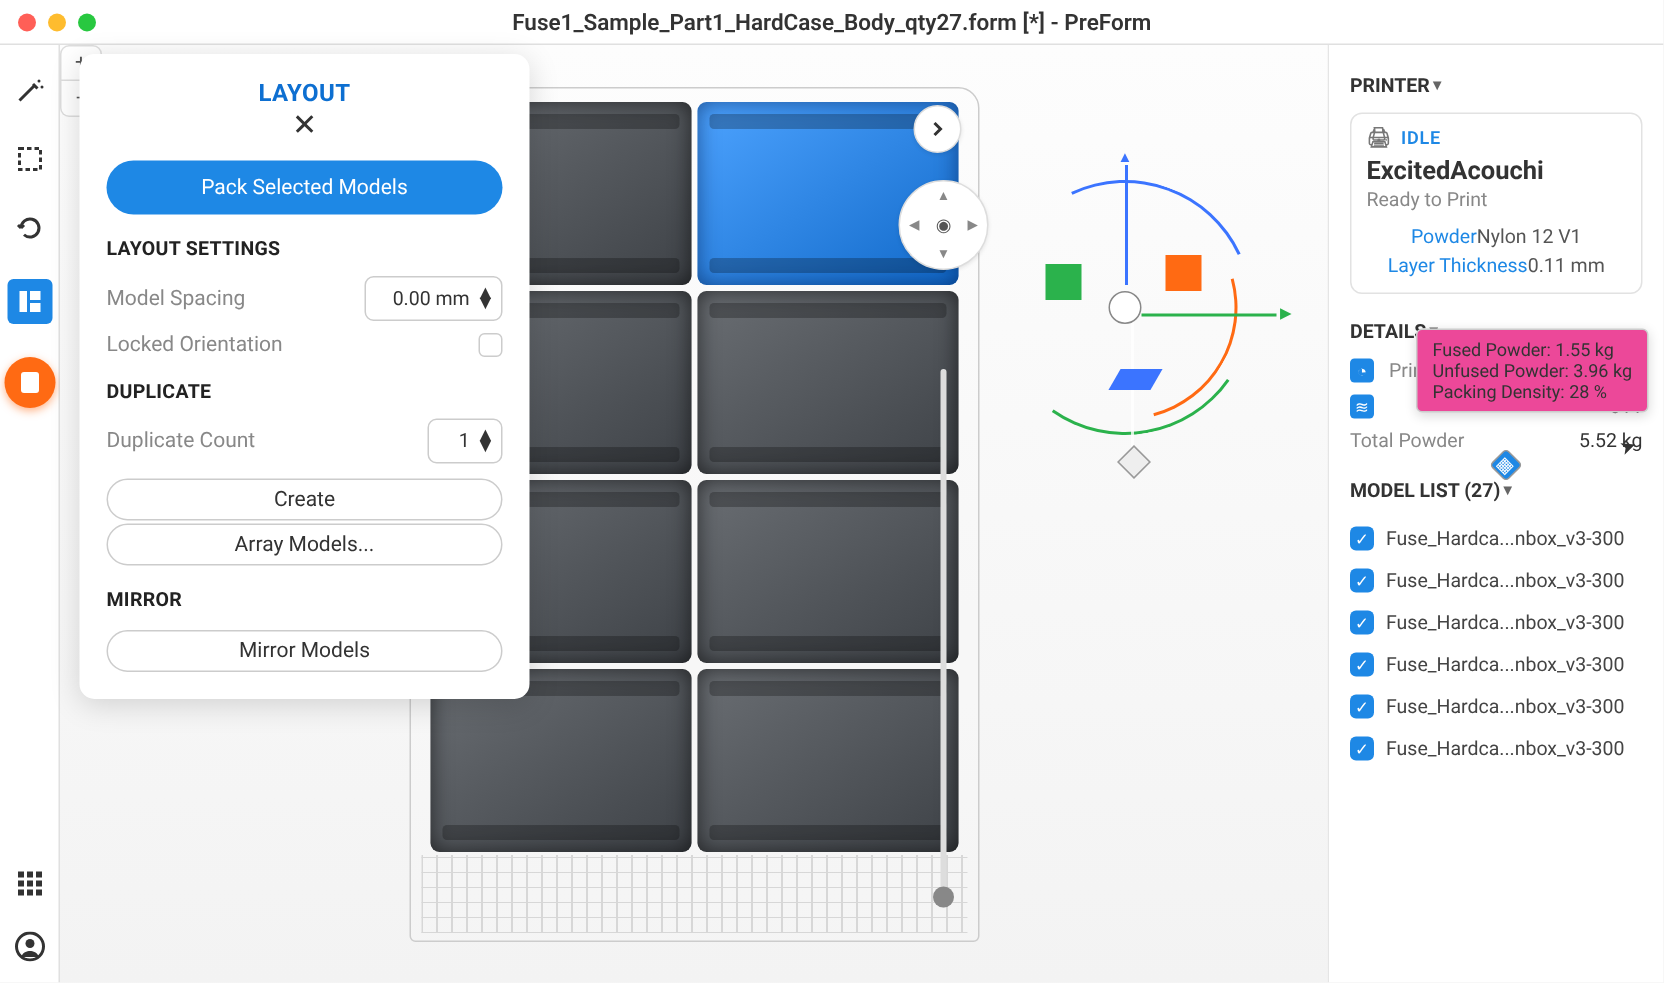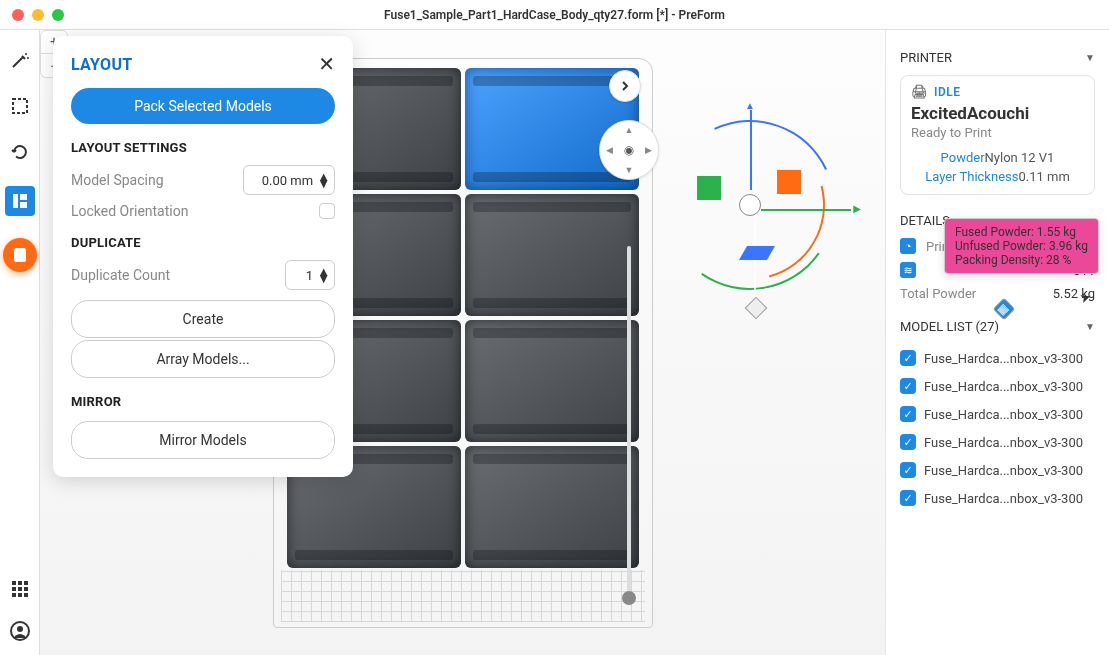--- a/index.html
+++ b/index.html
@@ -5,49 +5,49 @@
   * { box-sizing: border-box; margin: 0; padding: 0; font-family: -apple-system, BlinkMacSystemFont, "Segoe UI", Roboto, sans-serif; }
   body { background: #f5f5f5; width: 1109px; height: 655px; overflow: hidden; position: relative; }
 
   
   .titlebar { height: 30px; background: #fff; border-bottom: 1px solid #e0e0e0; display: flex; align-items: center; position: relative; }
   .traffic { display: flex; gap: 8px; padding-left: 12px; }
   .dot { width: 12px; height: 12px; border-radius: 50%; }
   .dot.red { background: #ff5f57; }
   .dot.yellow { background: #febc2e; }
   .dot.green { background: #28c840; }
-  .title { position: absolute; left: 50%; transform: translateX(-50%); font-size: 12px; font-weight: 600; color: #333; }
+  .title { position: absolute; left: 50%; transform: translateX(-50%); font-size: 15px; font-weight: 600; color: #333; }
 
   .workspace { display: flex; height: calc(100% - 30px); }
 
   
   .rail { width: 40px; background: #fff; border-right: 1px solid #e0e0e0; display: flex; flex-direction: column; align-items: center; padding-top: 18px; gap: 22px; position: relative; }
   .rail .tool { width: 24px; height: 24px; display: flex; align-items: center; justify-content: center; color: #555; font-size: 18px; cursor: pointer; }
   .rail .tool.active-blue { width:30px; height:30px; background:#1e88e5; color:#fff; border-radius:4px;}
   .rail .tool.active-orange { width:34px; height:34px; background:#ff6a13; color:#fff; border-radius:50%; box-shadow:0 2px 6px rgba(255,106,19,.5);}
   .rail-bottom { position:absolute; bottom:12px; left:0; right:0; display:flex; flex-direction:column; align-items:center; gap:18px;}
 
   
   .layout-panel {
     position: absolute; left: 53px; top: 36px; width: 300px;
     background: #fff; border-radius: 10px; box-shadow: 0 4px 20px rgba(0,0,0,.15);
     padding: 16px 18px 18px;
   }
-  .lp-head { display:flex; justify-content:space-between; align-items:center; margin-bottom:12px;}
+  .lp-head { display:flex; justify-content:space-between; align-items:center; margin-bottom:12px;flex-direction:column;}
   .lp-title { color:#0d6fd1; font-weight:700; font-size:16px; letter-spacing:.3px;}
   .lp-close { font-size:20px; color:#333; cursor:pointer;}
   .primary-btn { width:100%; height:36px; border:none; border-radius:18px; background:#1e88e5; color:#fff; font-size:14px; cursor:pointer;}
   .sec-h { font-weight:700; font-size:13px; color:#222; margin:16px 0 10px; letter-spacing:.2px;}
   .row { display:flex; justify-content:space-between; align-items:center; margin-bottom:8px;}
   .row label { color:#888; font-size:14px;}
   .numfield { display:flex; align-items:center; border:1px solid #ccc; border-radius:6px; height:30px; padding:0 4px 0 8px; min-width:92px; justify-content:flex-end;}
   .numfield span { font-size:13px; color:#333;}
   .stepper { display:flex; flex-direction:column; margin-left:4px; line-height:7px; font-size:8px; color:#666; cursor:pointer; }
   .chk { width:16px; height:16px; border:1px solid #ccc; border-radius:4px; background:#fff;}
-  .outline-btn { width:100%; height:38px; border:1px solid #ccc; border-radius:17px; background:#fff; color:#333; font-size:14px; cursor:pointer; margin-top:2px;}
+  .outline-btn { width:100%; height:28px; border:1px solid #ccc; border-radius:17px; background:#fff; color:#333; font-size:14px; cursor:pointer; margin-top:2px;}
 
   
   .viewport { flex: 1; background: linear-gradient(#fdfdfd,#f3f3f3); position: relative; }
   .vol { position:absolute; left:50%; top:28px; transform:translateX(-50%); width:380px; height:570px; }
   .vol-outline { position:absolute; inset:0; border:1px solid #ccc; border-radius:14px 14px 4px 4px; background:rgba(255,255,255,.1);}
   .grid { position:absolute; left:8px; right:8px; bottom:6px; height:52px;
     background-image: repeating-linear-gradient(0deg,#bbb 0,#bbb 1px,transparent 1px,transparent 10px),
                       repeating-linear-gradient(90deg,#bbb 0,#bbb 1px,transparent 1px,transparent 10px);
     opacity:.5;}
   .stack { position:absolute; left:14px; right:14px; top:10px; bottom:60px; display:grid; grid-template-columns:1fr 1fr; grid-template-rows:repeat(4,1fr); gap:4px;}
@@ -88,21 +88,21 @@
   .zoom div{height:24px;border:1px solid #ddd;background:#fff;display:flex;align-items:center;justify-content:center;font-size:14px;color:#555;}
   .zoom div:first-child{border-radius:6px 6px 0 0;}
   .zoom div:last-child{border-radius:0 0 6px 6px;border-top:none;}
   .vslider{position:absolute; right:249px; top:216px; bottom:50px; width:14px; display:flex; align-items:flex-end; justify-content:center;}
   .vslider .track{width:4px;height:100%;background:#ddd;border-radius:2px;}
   .vslider .thumb{position:absolute;bottom:0;width:14px;height:14px;border-radius:50%;background:#888;}
 
   
   .right { width: 224px; background:#fff; border-left:1px solid #e5e5e5; padding:14px 14px 0; overflow:hidden; font-size:13px; color:#333;}
   .ji-title{ color:#0d6fd1; font-weight:700; font-size:15px; letter-spacing:.3px; margin-bottom:12px;}
-  .sect-head{ display:flex; justify-content:space-between; align-items:center; font-weight:400; font-size:13px; margin:6px 0 10px;}
+  .sect-head{ display:flex; align-items:center; font-weight:700; font-size:13px; margin:6px 0 10px;}
   .sect-head .chev{font-size:10px;color:#666;}
   .printer-card{ border:1px solid #e2e2e2; border-radius:8px; padding:8px 10px 10px; margin-bottom:4px;}
   .pc-idle{color:#1e88e5; font-size:12px; font-weight:600; letter-spacing:.5px; display:flex; gap:6px; align-items:center;}
   .pc-idle .pi{color:#777;font-size:13px;}
   .pc-name{font-size:17px; font-weight:700; margin:4px 0 2px;}
   .pc-status{color:#888; font-size:13px; margin-bottom:10px;}
   .pc-row{display:flex; justify-content:center; font-size:13px; margin-top:4px;}
   .pc-row a{color:#1e88e5; text-decoration:none;}
   .pc-row span{color:#555;}
   .detail-row{display:flex; align-items:center; gap:10px; margin:8px 0; position:relative;}

